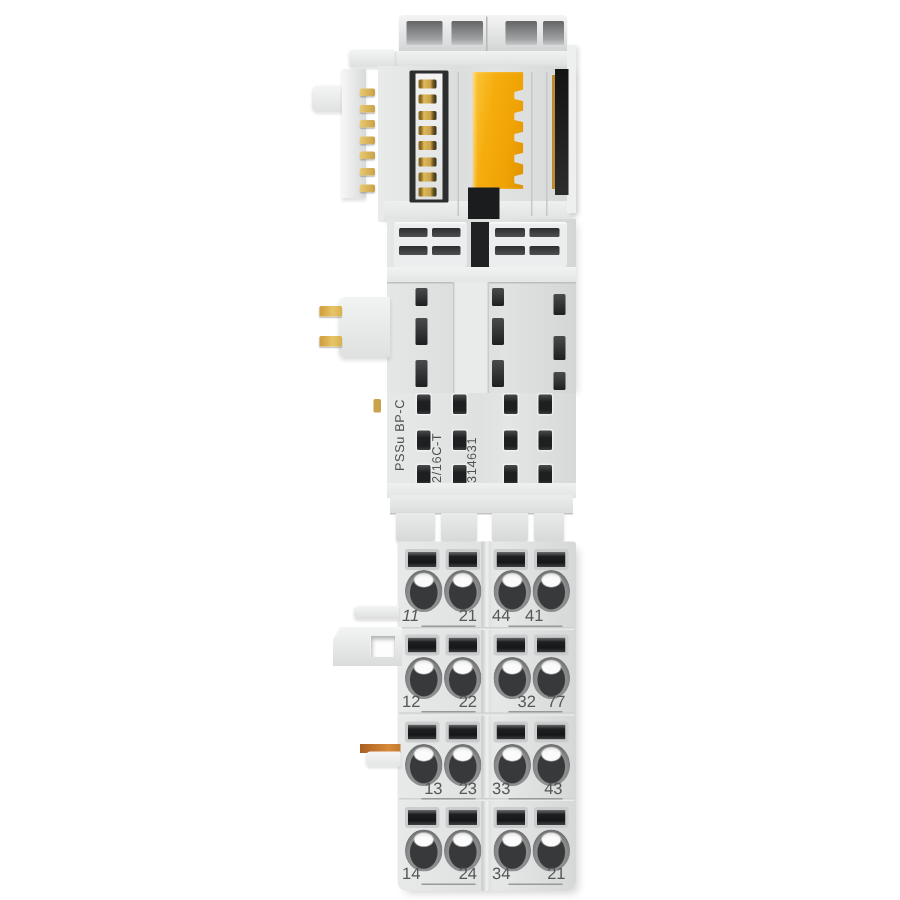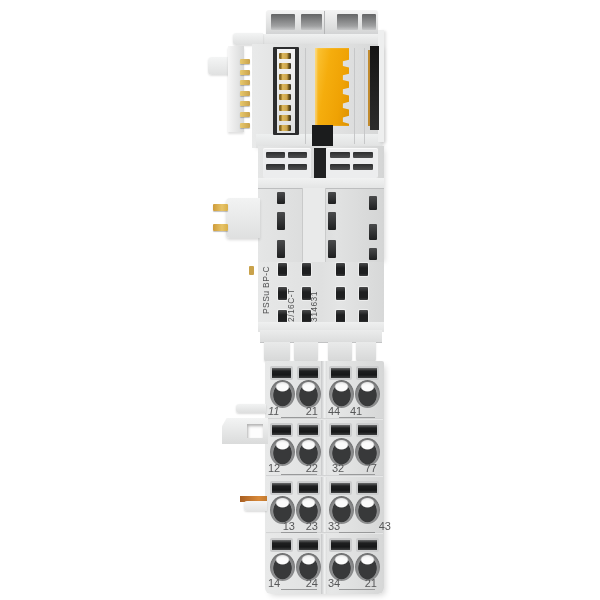--- a/index.html
+++ b/index.html
@@ -246,38 +246,38 @@
         <div class="under-line" style="position: absolute; left: 281px; top: 417px;"></div>
         <div class="under-line" style="position: absolute; left: 339px; top: 417px;"></div>
         <div class="tslot" style="position: absolute; left: 270px; top: 423px;"></div>
         <div class="thole" style="position: absolute; left: 270px; top: 438px;"></div>
         <div class="tnum" style="position: absolute; left: 268px; top: 462px; text-align: left;">12</div>
         <div class="tslot" style="position: absolute; left: 297px; top: 423px;"></div>
         <div class="thole" style="position: absolute; left: 296px; top: 438px;"></div>
         <div class="tnum" style="position: absolute; left: 291px; top: 462px; text-align: right;">22</div>
         <div class="tslot" style="position: absolute; left: 329px; top: 423px;"></div>
         <div class="thole" style="position: absolute; left: 329px; top: 438px;"></div>
-        <div class="tnum" style="position: absolute; left: 332px; top: 462px; text-align: left;">32</div>
+        <div class="tnum" style="position: absolute; left: 345px; top: 462px; text-align: left;">32</div>
         <div class="tslot" style="position: absolute; left: 356px; top: 423px;"></div>
         <div class="thole" style="position: absolute; left: 355px; top: 438px;"></div>
         <div class="tnum" style="position: absolute; left: 350px; top: 462px; text-align: right;">77</div>
         <div class="under-line" style="position: absolute; left: 281px; top: 474px;"></div>
         <div class="under-line" style="position: absolute; left: 339px; top: 474px;"></div>
         <div class="tslot" style="position: absolute; left: 270px; top: 481px;"></div>
         <div class="thole" style="position: absolute; left: 270px; top: 496px;"></div>
         <div class="tnum" style="position: absolute; left: 268px; top: 520px; text-align: right;">13</div>
         <div class="tslot" style="position: absolute; left: 297px; top: 481px;"></div>
         <div class="thole" style="position: absolute; left: 296px; top: 496px;"></div>
         <div class="tnum" style="position: absolute; left: 291px; top: 520px; text-align: right;">23</div>
         <div class="tslot" style="position: absolute; left: 329px; top: 481px;"></div>
         <div class="thole" style="position: absolute; left: 329px; top: 496px;"></div>
         <div class="tnum" style="position: absolute; left: 328px; top: 520px; text-align: left;">33</div>
         <div class="tslot" style="position: absolute; left: 356px; top: 481px;"></div>
         <div class="thole" style="position: absolute; left: 355px; top: 496px;"></div>
-        <div class="tnum" style="position: absolute; left: 364px; top: 520px; text-align: right;">43</div>
+        <div class="tnum" style="position: absolute; left: 348px; top: 520px; text-align: right;">43</div>
         <div class="under-line" style="position: absolute; left: 281px; top: 532px;"></div>
         <div class="under-line" style="position: absolute; left: 339px; top: 532px;"></div>
         <div class="tslot" style="position: absolute; left: 270px; top: 538px;"></div>
         <div class="thole" style="position: absolute; left: 270px; top: 553px;"></div>
         <div class="tnum" style="position: absolute; left: 268px; top: 577px; text-align: left;">14</div>
         <div class="tslot" style="position: absolute; left: 297px; top: 538px;"></div>
         <div class="thole" style="position: absolute; left: 296px; top: 553px;"></div>
         <div class="tnum" style="position: absolute; left: 291px; top: 577px; text-align: right;">24</div>
         <div class="tslot" style="position: absolute; left: 329px; top: 538px;"></div>
         <div class="thole" style="position: absolute; left: 329px; top: 553px;"></div>

